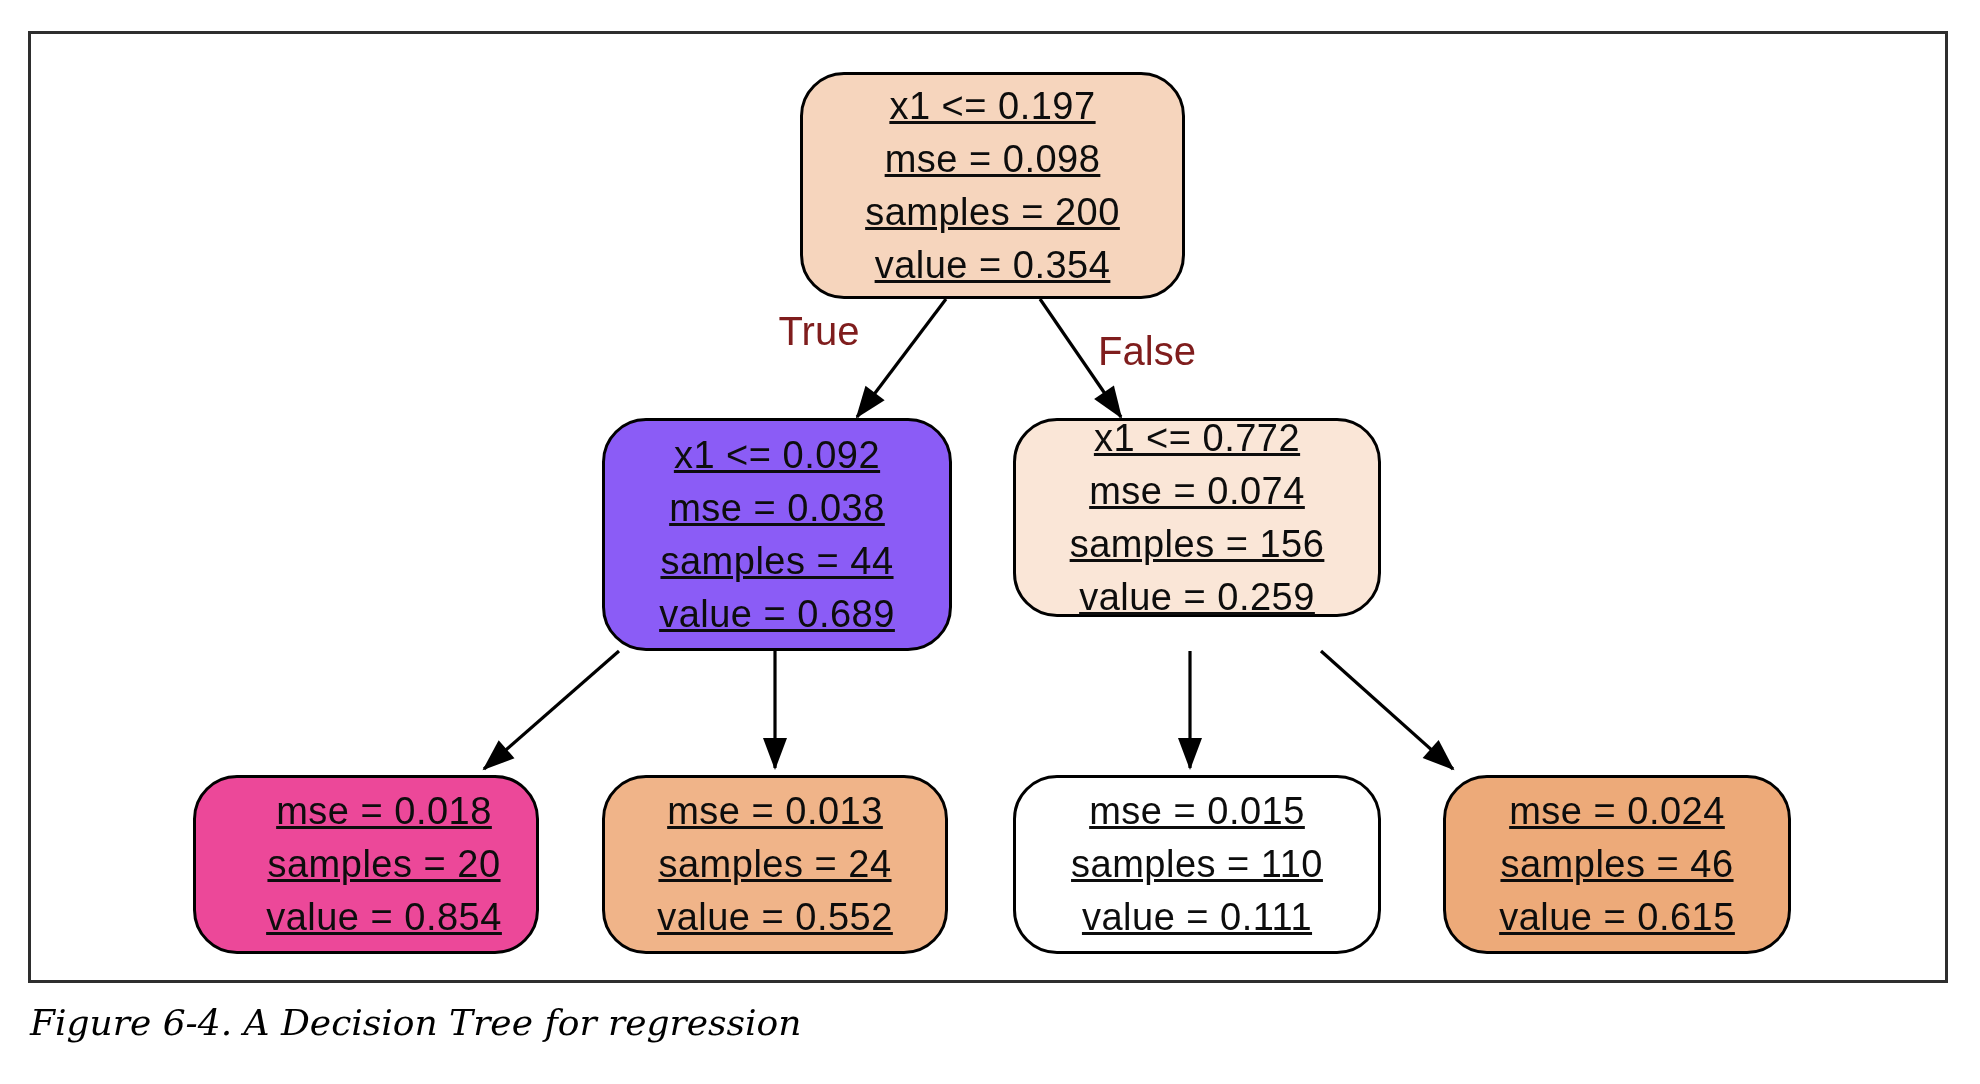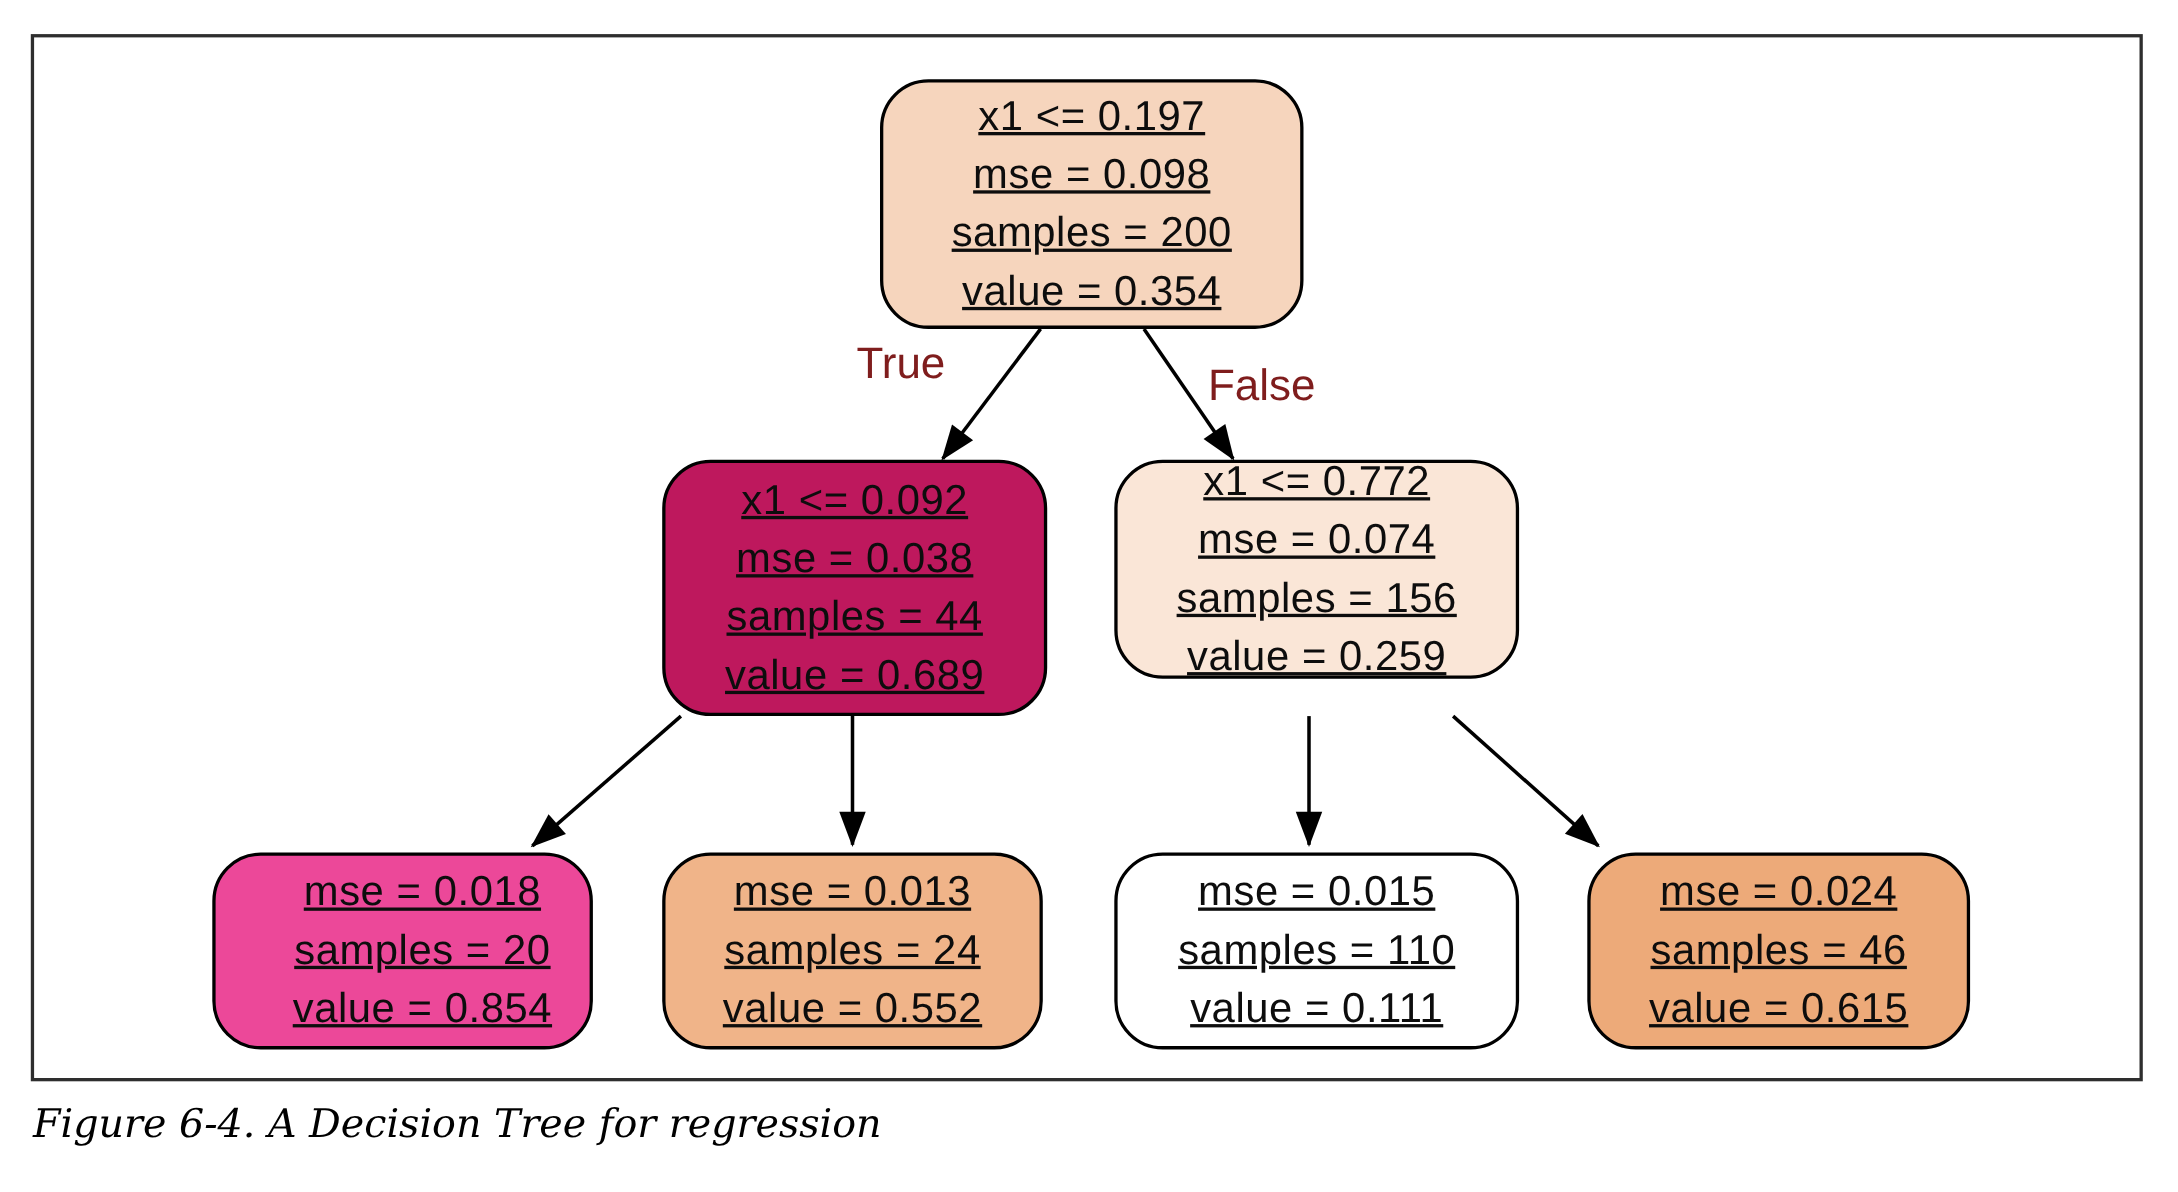--- a/index.html
+++ b/index.html
@@ -106,21 +106,21 @@
   <div class="edge-label lbl-true">True</div>
   <div class="edge-label lbl-false">False</div>
 
   <div class="node n-root" style="background-color: rgb(246, 213, 189);">
     <div>x1 &lt;= 0.197</div>
     <div>mse = 0.098</div>
     <div>samples = 200</div>
     <div>value = 0.354</div>
   </div>
 
-  <div class="node n-left" style="background-color: #be185d;">
+  <div class="node n-left" style="background-color: #8b5cf6;">
     <div>x1 &lt;= 0.092</div>
     <div>mse = 0.038</div>
     <div>samples = 44</div>
     <div>value = 0.689</div>
   </div>
 
   <div class="node n-right" style="background-color: rgb(250, 230, 215);">
     <div>x1 &lt;= 0.772</div>
     <div>mse = 0.074</div>
     <div>samples = 156</div>

